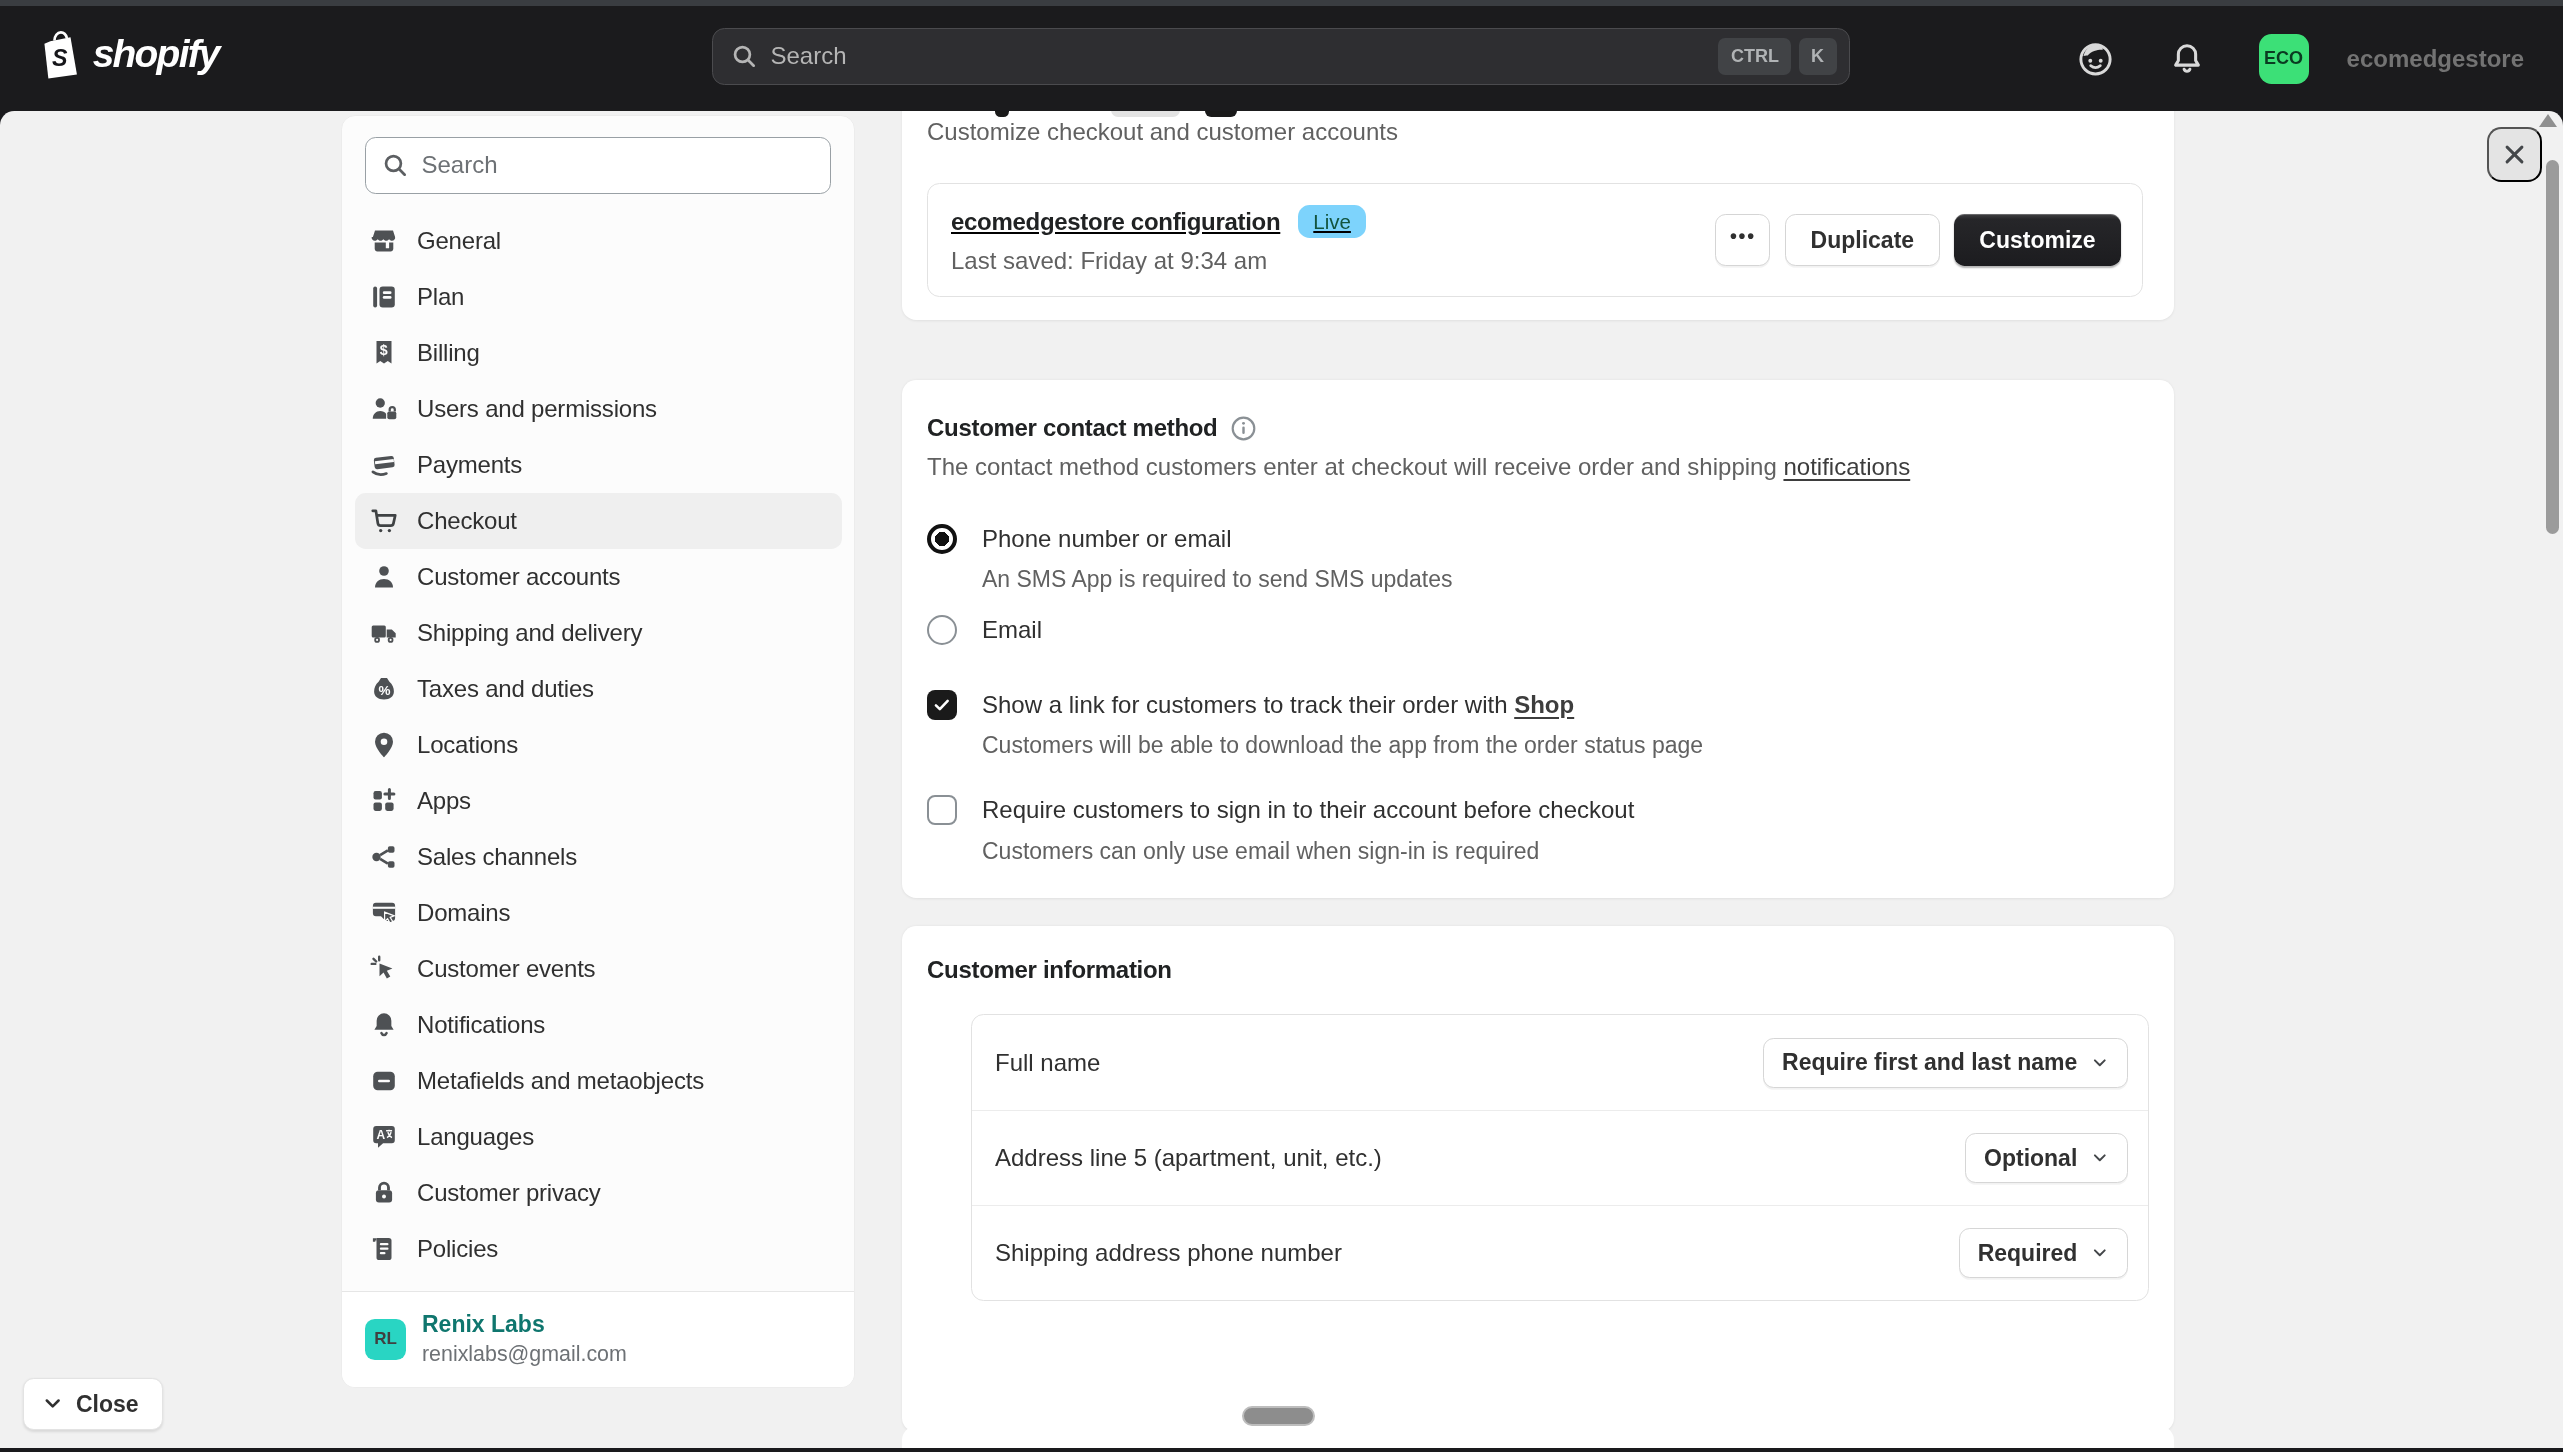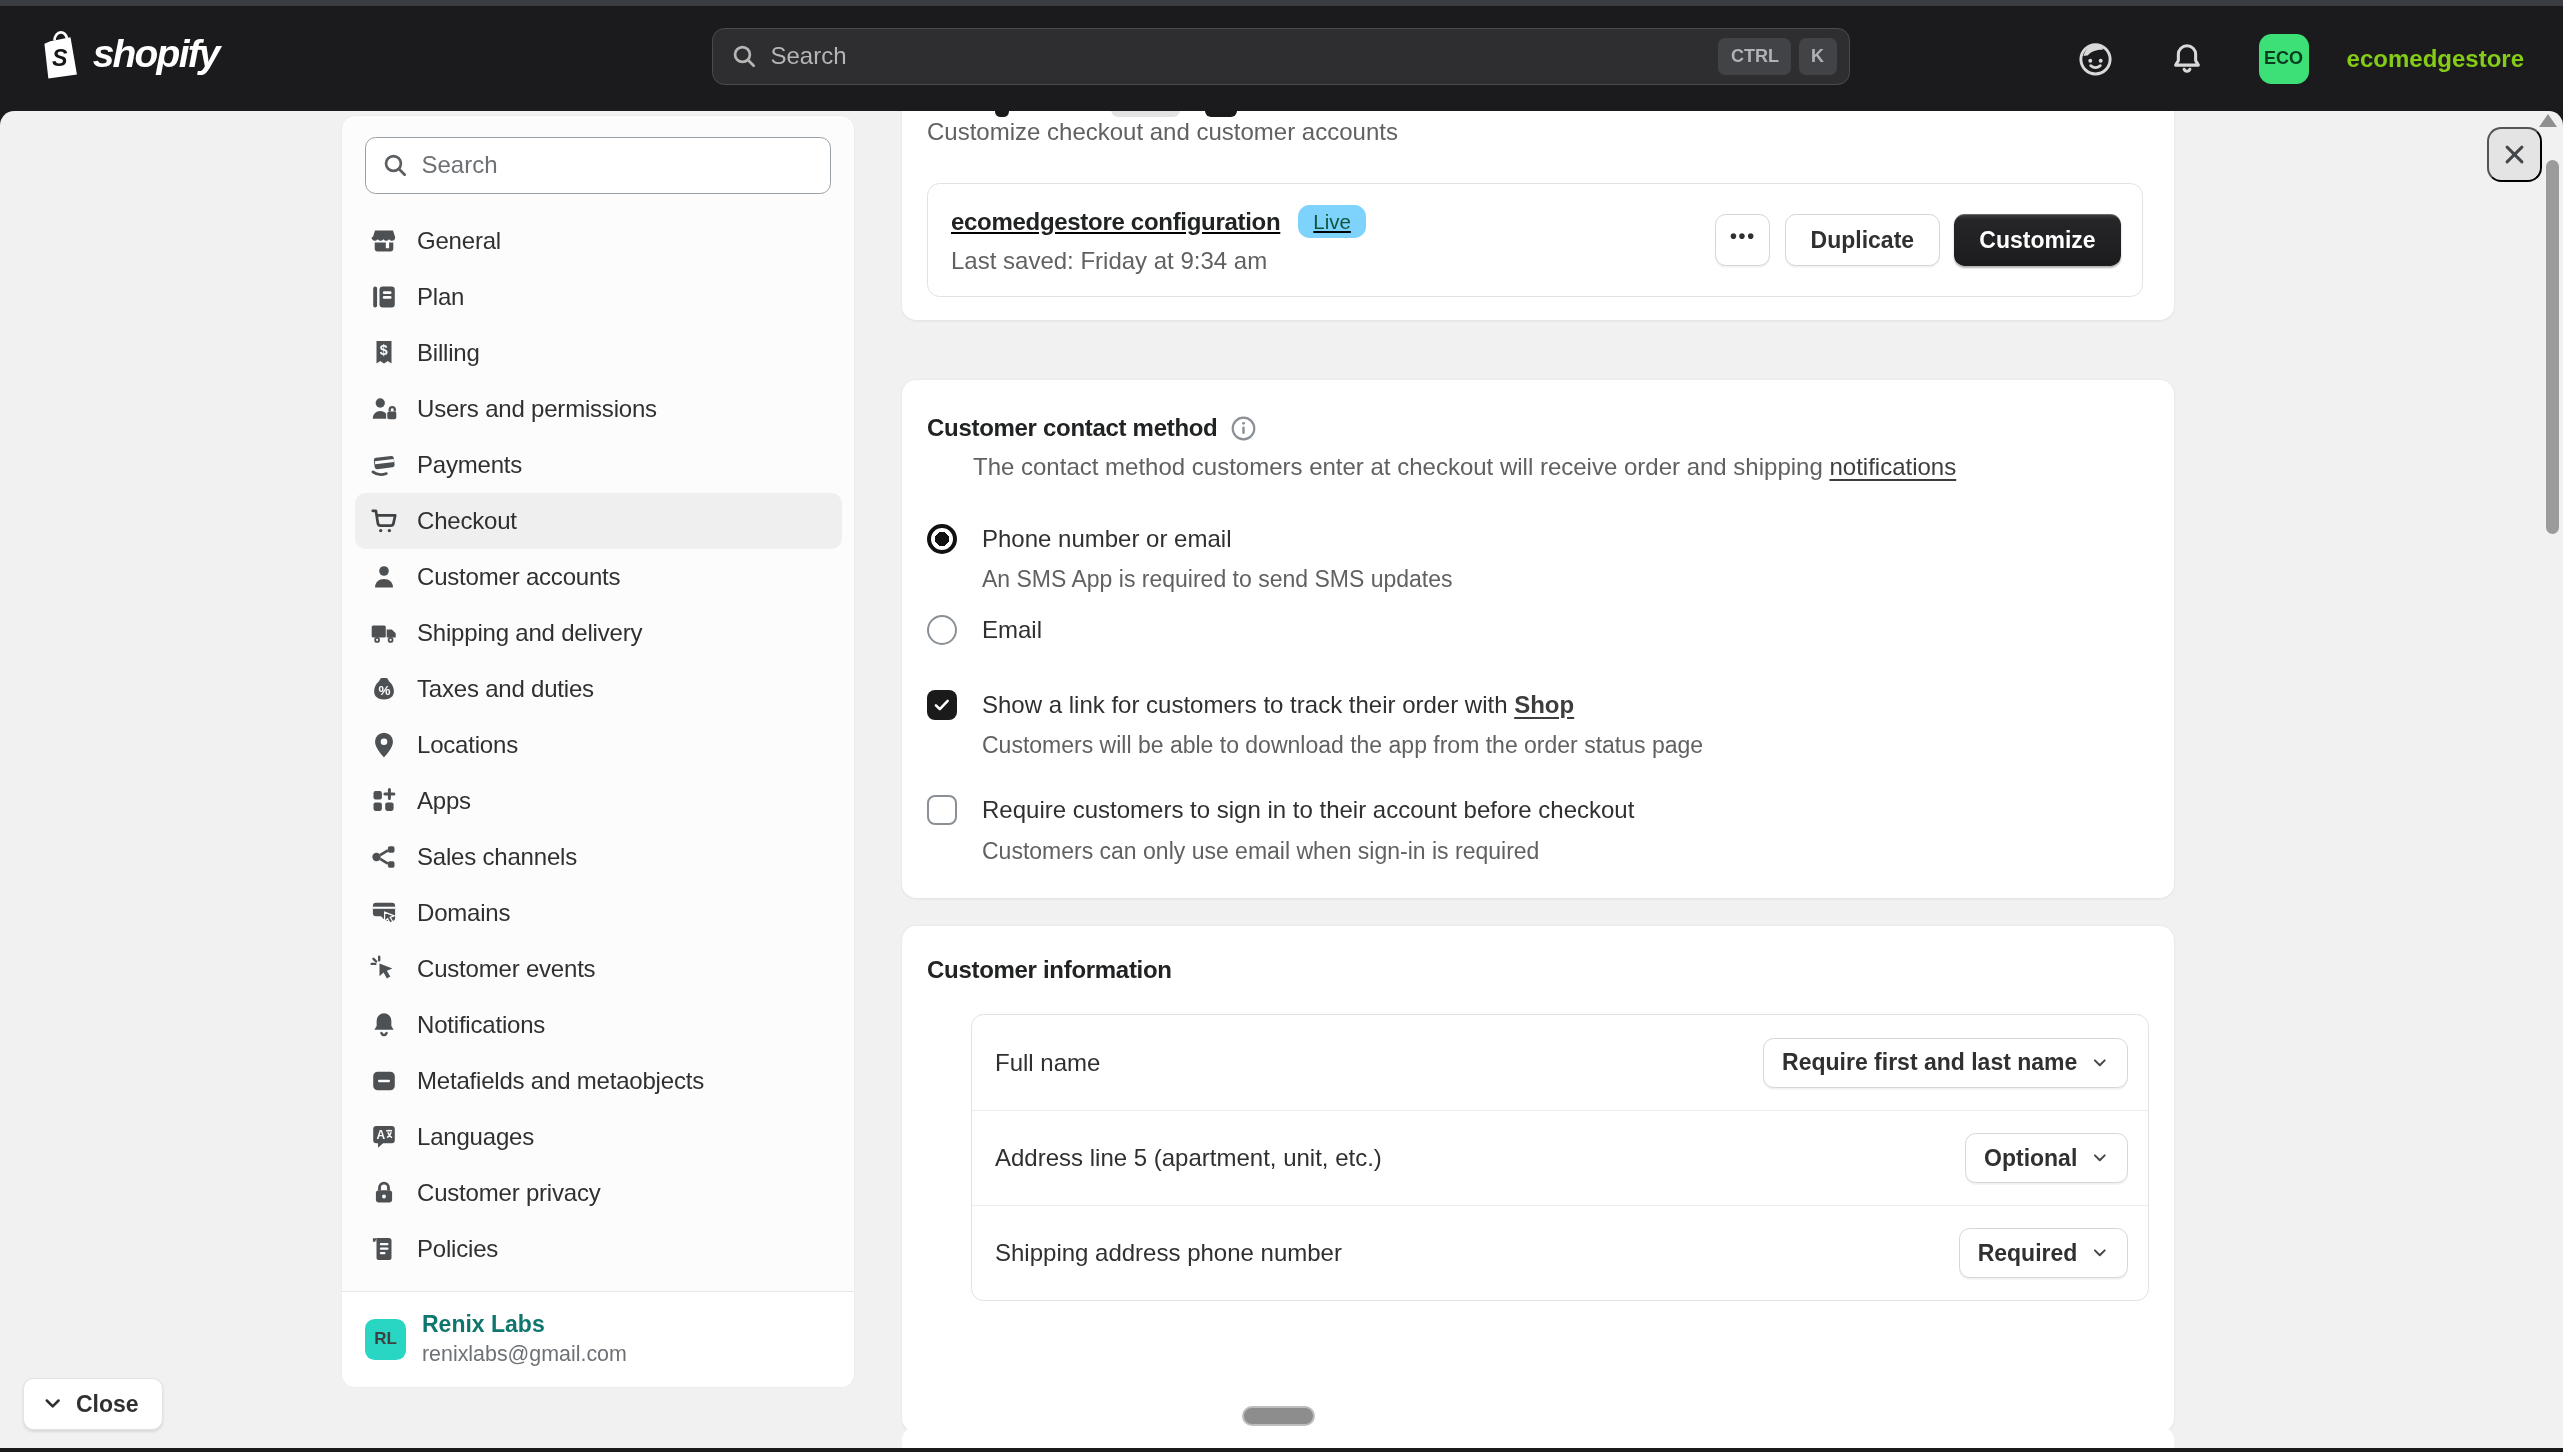--- a/index.html
+++ b/index.html
@@ -14,21 +14,21 @@
   .logo { position:absolute; left:39px; top:23px; display:flex; align-items:center; gap:10.7px; }
   .logo-word { color:#fff; font-size:39px; font-weight:700; font-style:italic; letter-spacing:-1.8px; }
   .search-pill { position:absolute; left:712px; top:21.4px; width:1138px; height:57px; background:#2e2e31;
     border:0.9px solid #4b4b4e; border-radius:12.5px; display:flex; align-items:center; padding:0 12.5px 0 18px; }
   .search-pill .ph { color:#b5b5b5; font-size:24px; margin-left:12.5px; flex:1; }
   .kbd { background:#414346; color:#b0b3b5; font-size:18px; font-weight:600; border-radius:7.1px;
     height:37px; display:flex; align-items:center; justify-content:center; padding:0 12.5px; margin-left:7.1px; }
   .top-right { position:absolute; right:39px; top:0; height:105px; display:flex; align-items:center; gap:54px; }
   .eco-badge { width:50px; height:50px; border-radius:12.5px; background:#3ce077; color:#0a3b21;
     font-size:18px; font-weight:700; display:flex; align-items:center; justify-content:center; }
-  .store-name { color:#84cc16; font-size:24px; font-weight:600; margin-left:-16px; }
+  .store-name { color:#737373; font-size:24px; font-weight:600; margin-left:-16px; }
 
   
   .overlay { position:absolute; top:111px; left:0; width:2563px; height:1337px; background:#f1f1f1;
     border-radius:14.2px 14.2px 0 0; overflow:hidden; }
 
   
   .sidebar { position:absolute; left:341px; top:3.6px; width:514px; height:1273px; background:#fcfcfc;
     border:0.9px solid #ececec; border-radius:14.2px; display:flex; flex-direction:column; overflow:hidden; }
   .side-search { margin:21.4px 23px 14.2px; height:57px; background:#fff; border:1.8px solid #99a0a5; border-radius:10.7px;
     display:flex; align-items:center; padding:0 16px; }
@@ -67,21 +67,21 @@
     box-shadow:0 1.8px 0 rgba(0,0,0,.05); cursor:pointer; }
   .btn.more { width:55px; font-size:19.6px; letter-spacing:1.8px; padding-bottom:7.1px; }
   .btn.duplicate { padding:0 25px; }
   .btn.primary { padding:0 25px; color:#fff; border:none;
     background:linear-gradient(180deg,#404043 0%,#262629 10%,#1c1c1f 100%);
     box-shadow:inset 0 0.9px 0 rgba(255,255,255,.22), 0 1.8px 1.8px rgba(0,0,0,.3); }
 
   .card-contact { margin-top:60px; height:518px; padding:34px 25px; }
   .sec-title-row { display:flex; align-items:center; gap:12.5px; }
   .sec-title { font-size:24px; font-weight:700; color:#202223; letter-spacing:-0.3px; }
-  .sec-desc { font-size:24px; color:#616161; margin-top:10.7px;margin-left:46px; }
+  .sec-desc { font-size:24px; color:#616161; margin-top:10.7px; }
   .inline-link { color:#3d3d3d; text-decoration:underline; text-underline-offset:3.6px; }
 
   .choice-row { display:flex; align-items:center; gap:25px; }
   .radio { width:30px; height:30px; border-radius:50%; flex:none; }
   .radio.on { border:4.5px solid #111; background:radial-gradient(circle, #111 0 7.1px, #fff 7.1px); }
   .radio.off { border:2.7px solid #8a9095; background:#fff; }
   .checkbox { width:30px; height:30px; border-radius:8px; flex:none; display:flex; align-items:center; justify-content:center; }
   .checkbox.on { background:#1a1a1a; }
   .checkbox.off { background:#fff; border:2.7px solid #8a9095; }
   .choice-label { font-size:24px; color:#303030; }

